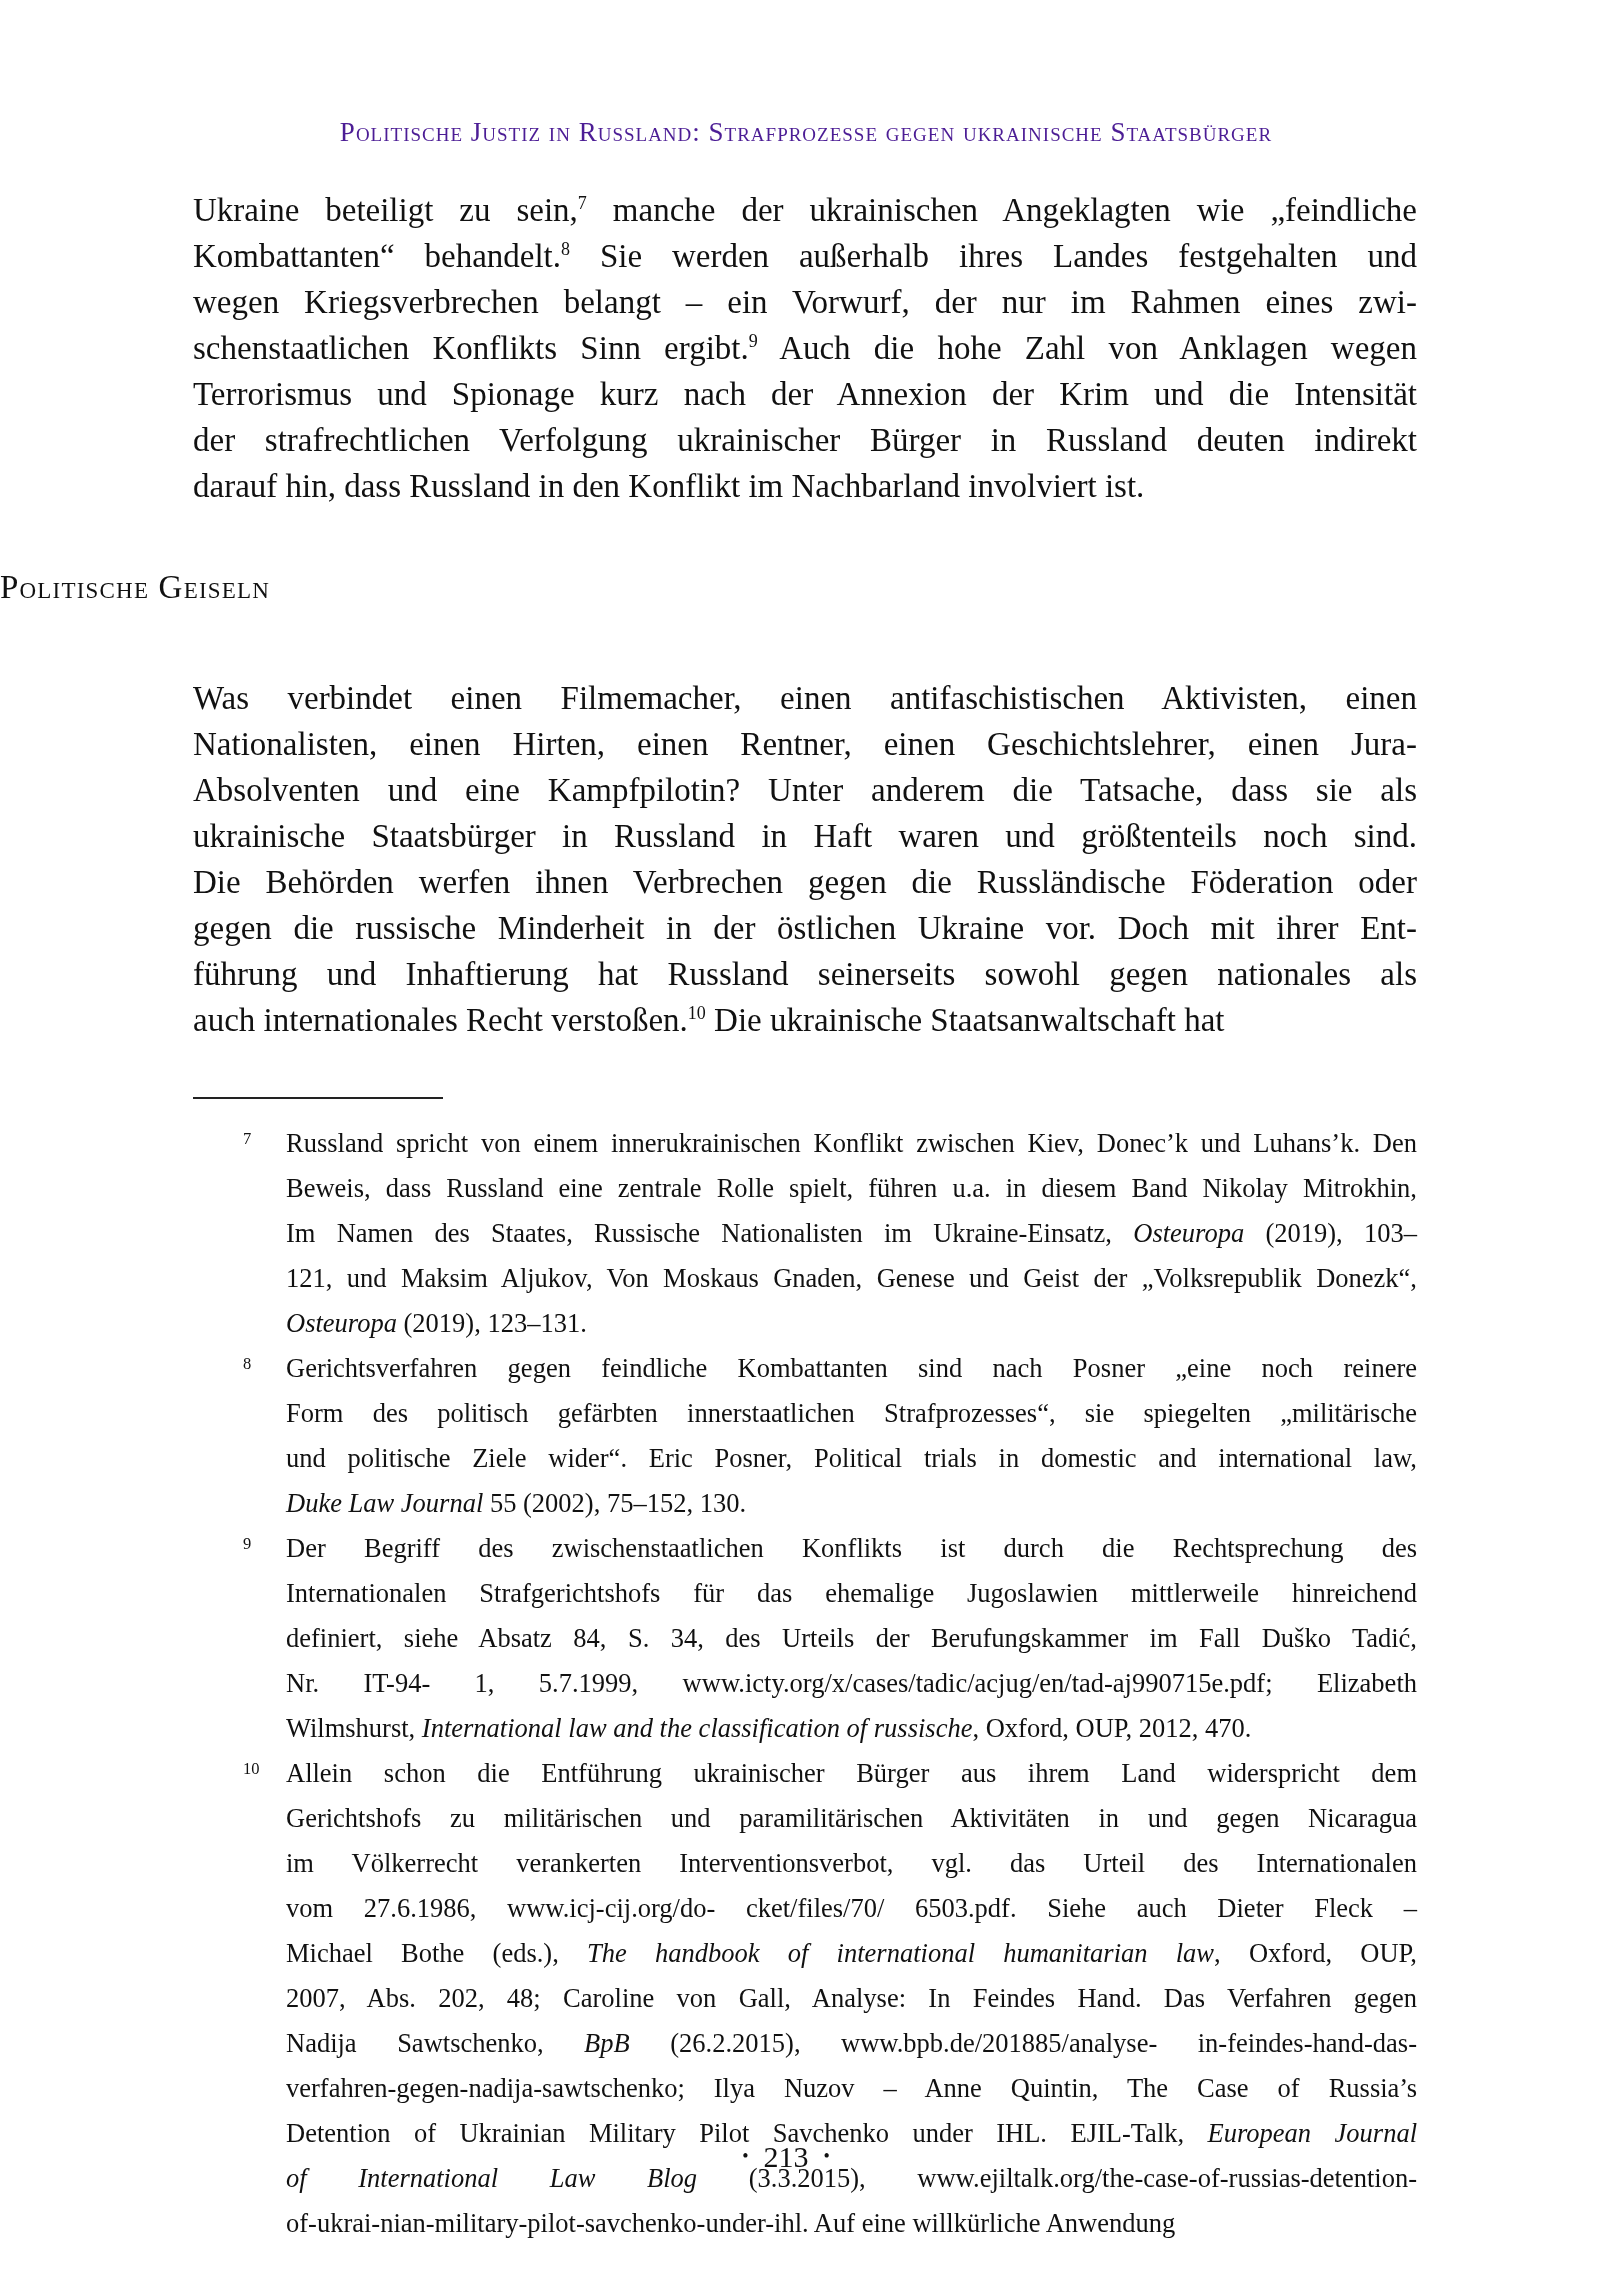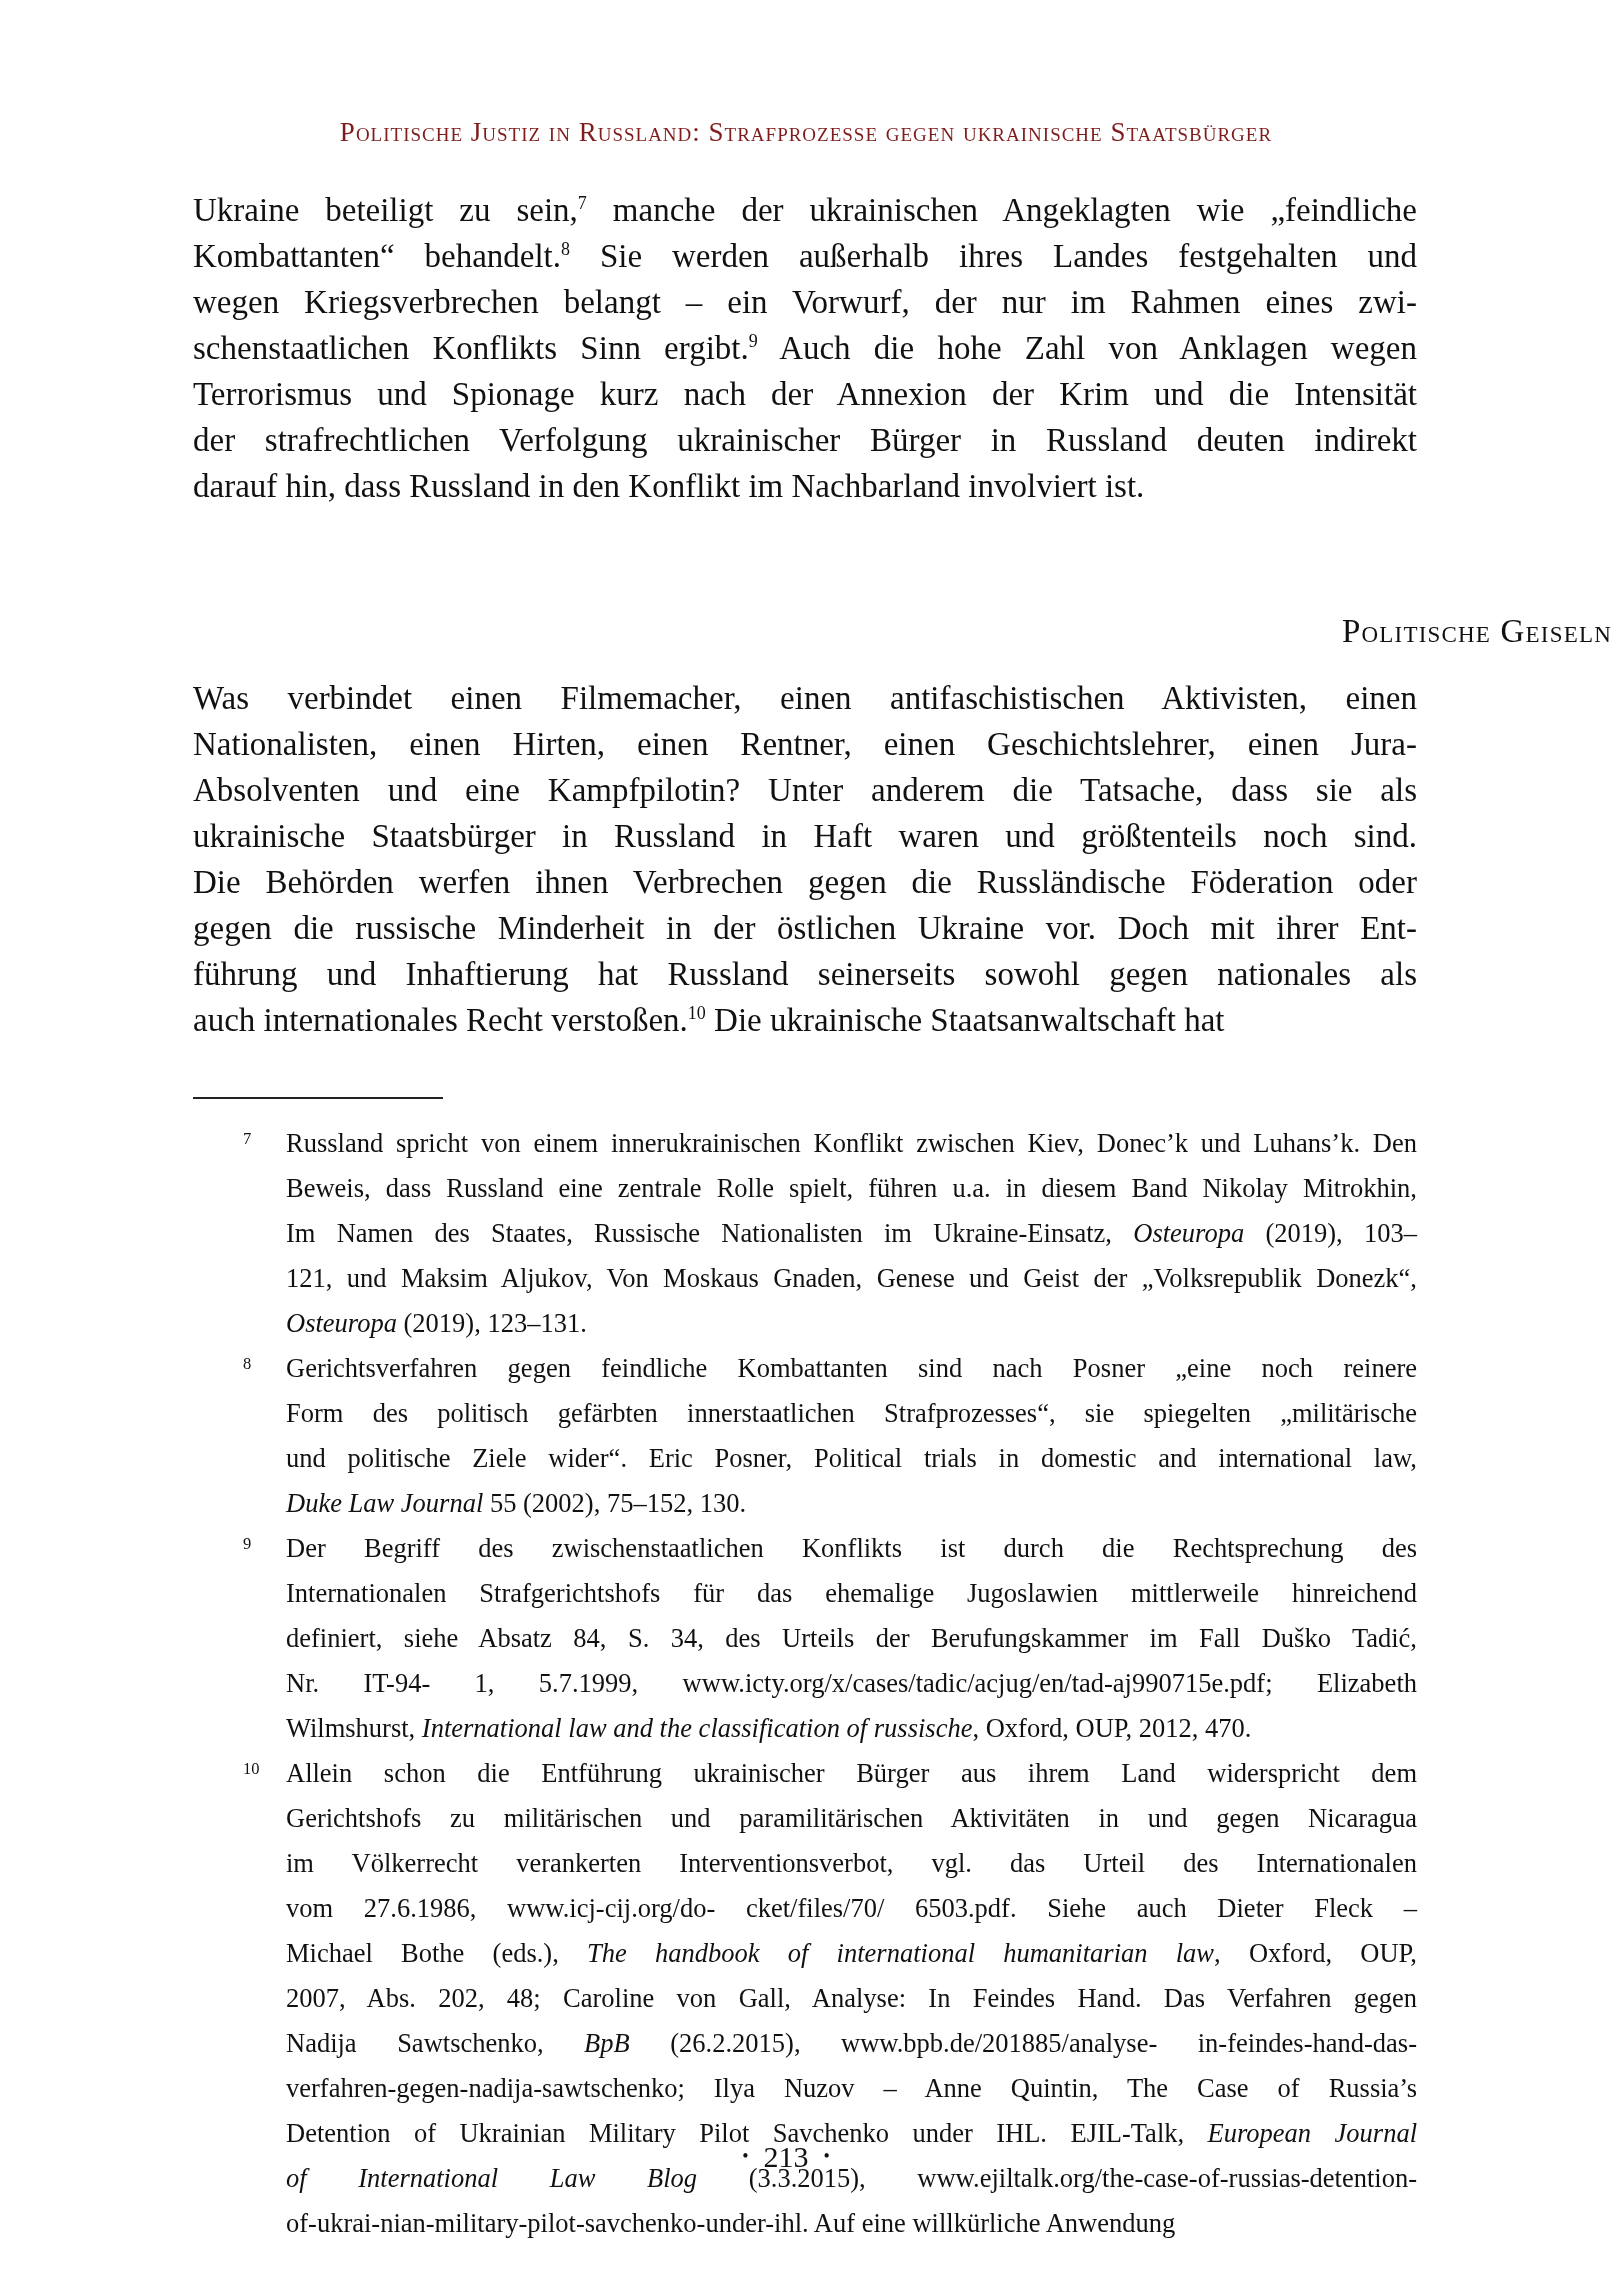--- a/index.html
+++ b/index.html
@@ -2,33 +2,33 @@
 <html style="font-size:13.2px"><head>
 <meta charset="utf-8">
 <style>
   html, body { margin: 0; padding: 0; background: #ffffff; }
   body {
     width: 1612px; height: 2295px; position: relative; overflow: hidden;
     font-family: "Liberation Serif", "DejaVu Serif", serif; color: #111111;
   }
   .running-head {
     position: absolute; top: 117px; left: 0; width: 1612px; text-align: center;
-    font-variant: small-caps; font-size: 27px; letter-spacing: 1px; color: #7f1d1d;
+    font-variant: small-caps; font-size: 27px; letter-spacing: 1px; color: #4c1d95;
   }
   .body-text {
     position: absolute; left: 193px; width: 1224px;
     font-size: 33px; line-height: 46px; text-align: justify;
     hyphens: manual;
   }
   .body-text .line { display: block; text-align: justify; text-align-last: justify; white-space: nowrap; }
   .body-text .line.last { text-align-last: left; }
   sup.fn { font-size: 18px; vertical-align: 12.4px; line-height: 0; }
   .section-heading {
-    position: absolute; top: 569px; left: 0; width: 1612px; text-align: right;
-    font-variant: small-caps; font-size: 33px; letter-spacing: 1.2px; margin-top: 44px;
+    position: absolute; top: 569px; left: 0; width: 1612px; text-align: left;
+    font-variant: small-caps; font-size: 33px; letter-spacing: 1.2px;
   }
   .rule {
     position: absolute; top: 1097px; left: 193px; width: 250px; height: 1.7px; background: #222;
   }
   .footnotes { position: absolute; top: 1115px; left: 193px; width: 1224px; font-size: 26.5px; line-height: 33px; }
   .fnote { position: relative; padding-left: 93px; margin-bottom: 7.4px; }
   .fnote .num { position: absolute; left: 50px; top: -5px; font-size: 16.5px; }
   .fnote .line { display: block; text-align: justify; text-align-last: justify; white-space: nowrap; margin-top: 12px; }
   .fnote .line.last { text-align-last: left; }
   .page-number {

